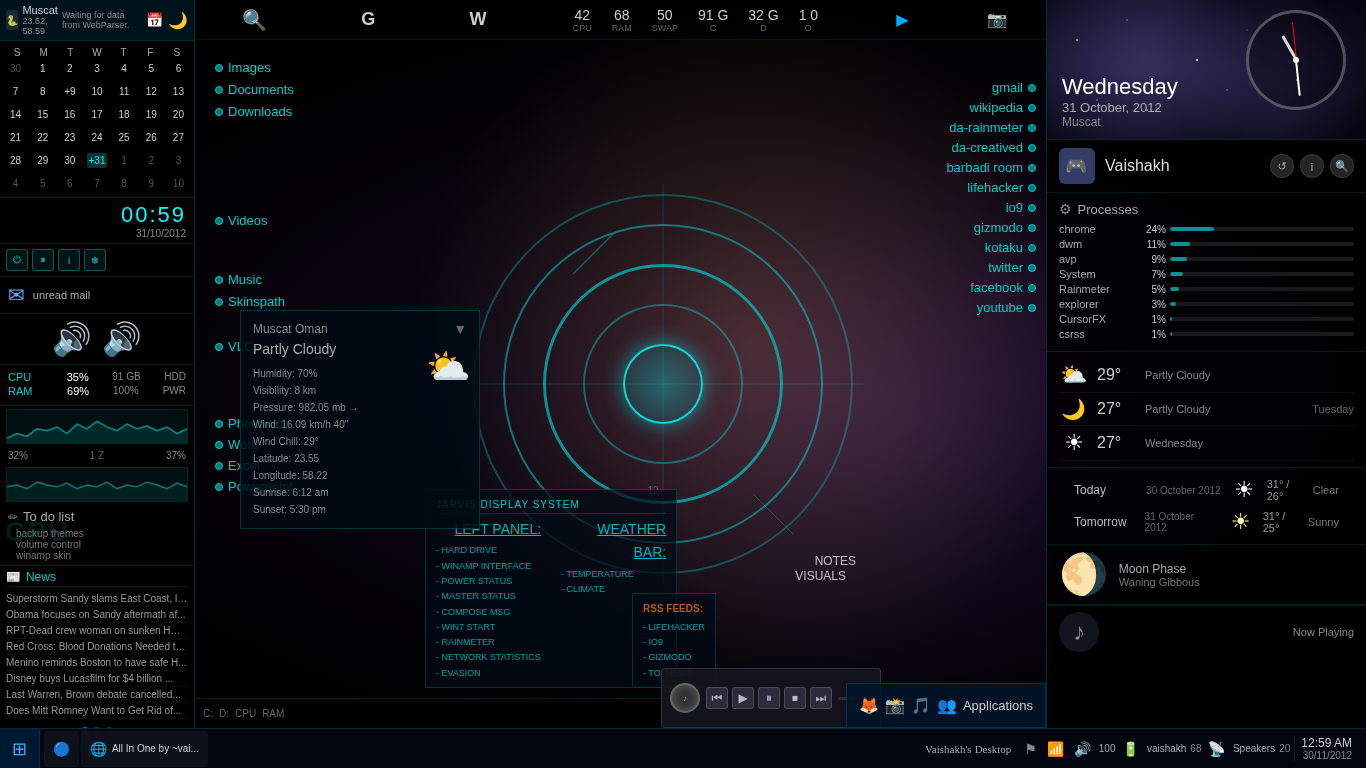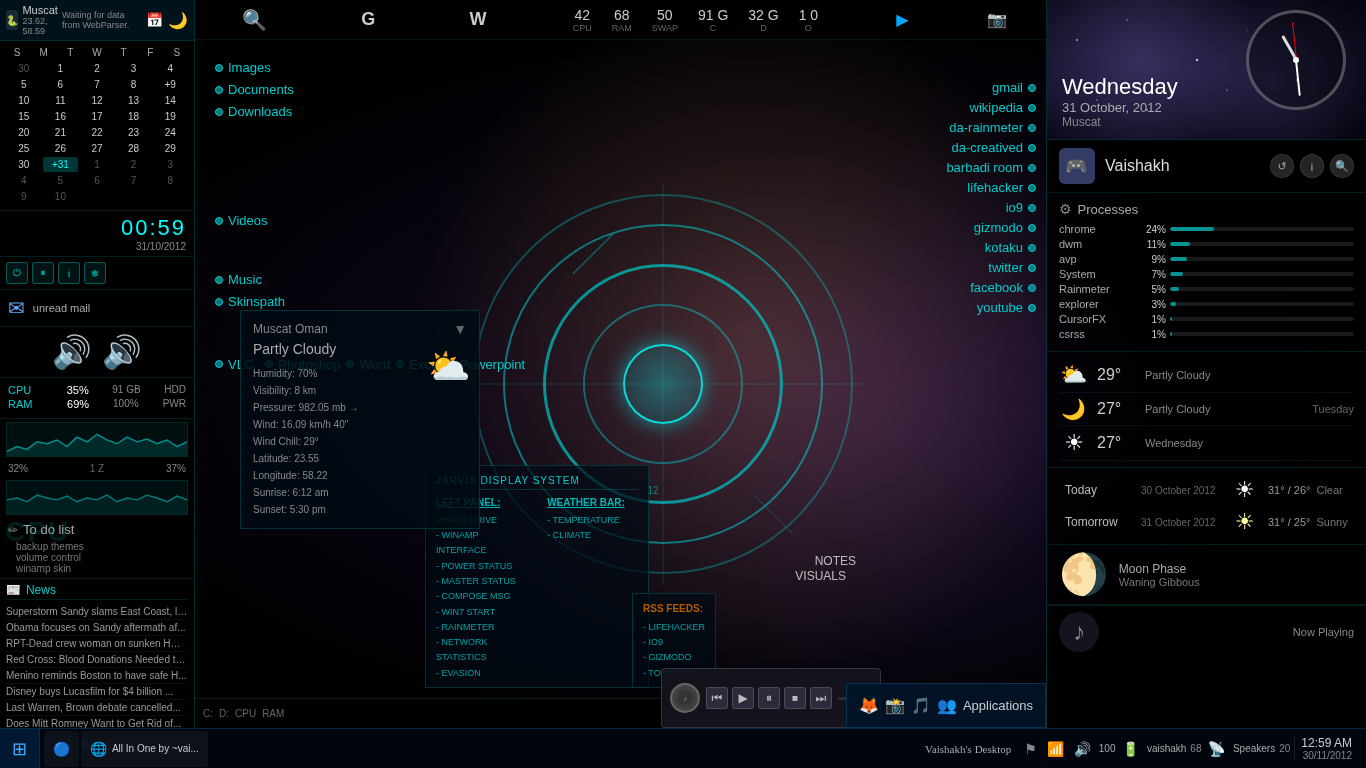--- a/index.html
+++ b/index.html
@@ -78,22 +78,22 @@
     .cal-header {
       display: flex;
       justify-content: space-between;
       font-size: 10px;
       color: #aaa;
       margin-bottom: 3px;
     }
     .cal-header span { width: 22px; text-align: center; }
     .cal-days {
       display: grid;
-      grid-template-columns: repeat(5, 1fr);
-      gap: 1px;
+      grid-template-columns: repeat(7, 1fr);
+      gap: 8px;
     }
     .cal-day {
       font-size: 10px;
       color: #ccc;
       text-align: center;
       padding: 2px 0;
       cursor: pointer;
     }
     .cal-day.today {
       background: rgba(0,180,180,0.3);
@@ -448,21 +448,21 @@
       padding: 4px 0;
       border-bottom: 1px solid rgba(255,255,255,0.05);
     }
     .weather-icon { font-size: 22px; width: 30px; text-align: center; }
     .weather-temp { font-size: 16px; color: #ccc; width: 40px; }
     .weather-desc { font-size: 11px; color: #888; flex: 1; }
     .weather-day { font-size: 11px; color: #666; width: 60px; text-align: right; }
 
     
     .rp-weather-days {
-      padding: 6px 18px;
+      padding: 6px 27px;
       border-bottom: 1px solid rgba(0,150,150,0.2);
     }
     .weather-day-row {
       display: flex;
       align-items: center;
       gap: 6px;
       padding: 3px 0;
     }
     .wd-label { font-size: 12px; color: #bbb; width: 70px; }
     .wd-date { font-size: 10px; color: #666; width: 80px; }
@@ -534,25 +534,26 @@
       border-bottom: 1px solid rgba(0,150,150,0.3);
     }
     .hud-col {
       display: flex;
       gap: 20px;
     }
     .hud-col-item {
       flex: 1;
     }
     .hud-section-label {
-      font-size: 10px;
+      font-size: 14px;
       color: rgba(0,200,200,0.9);
-      font-weight: bold;
+      font-weight: normal;
       text-decoration: underline;
       margin-bottom: 2px;
+      text-align: right;
     }
 
     
     .rss-box {
       position: absolute;
       bottom: 80px;
       right: 330px;
       background: rgba(0,10,20,0.7);
       border: 1px solid rgba(0,150,150,0.3);
       padding: 6px 10px;
@@ -1053,21 +1054,21 @@
       <div class="nav-link">
         <div class="nav-dot"></div>
         <span>Music</span>
       </div>
       <div class="nav-link">
         <div class="nav-dot"></div>
         <span>Skinspath</span>
       </div>
     </div>
 
-    <div style="margin-top:30px; display:flex; flex-direction:row; gap:6px;">
+    <div style="margin-top:30px; display:flex; flex-direction:column; gap:6px;">
       <div class="nav-link">
         <div class="nav-dot"></div>
         <span>VLC</span>
       </div>
       <div style="height:50px;"></div>
       <div class="nav-link">
         <div class="nav-dot"></div>
         <span>Photoshop</span>
       </div>
       <div class="nav-link">

